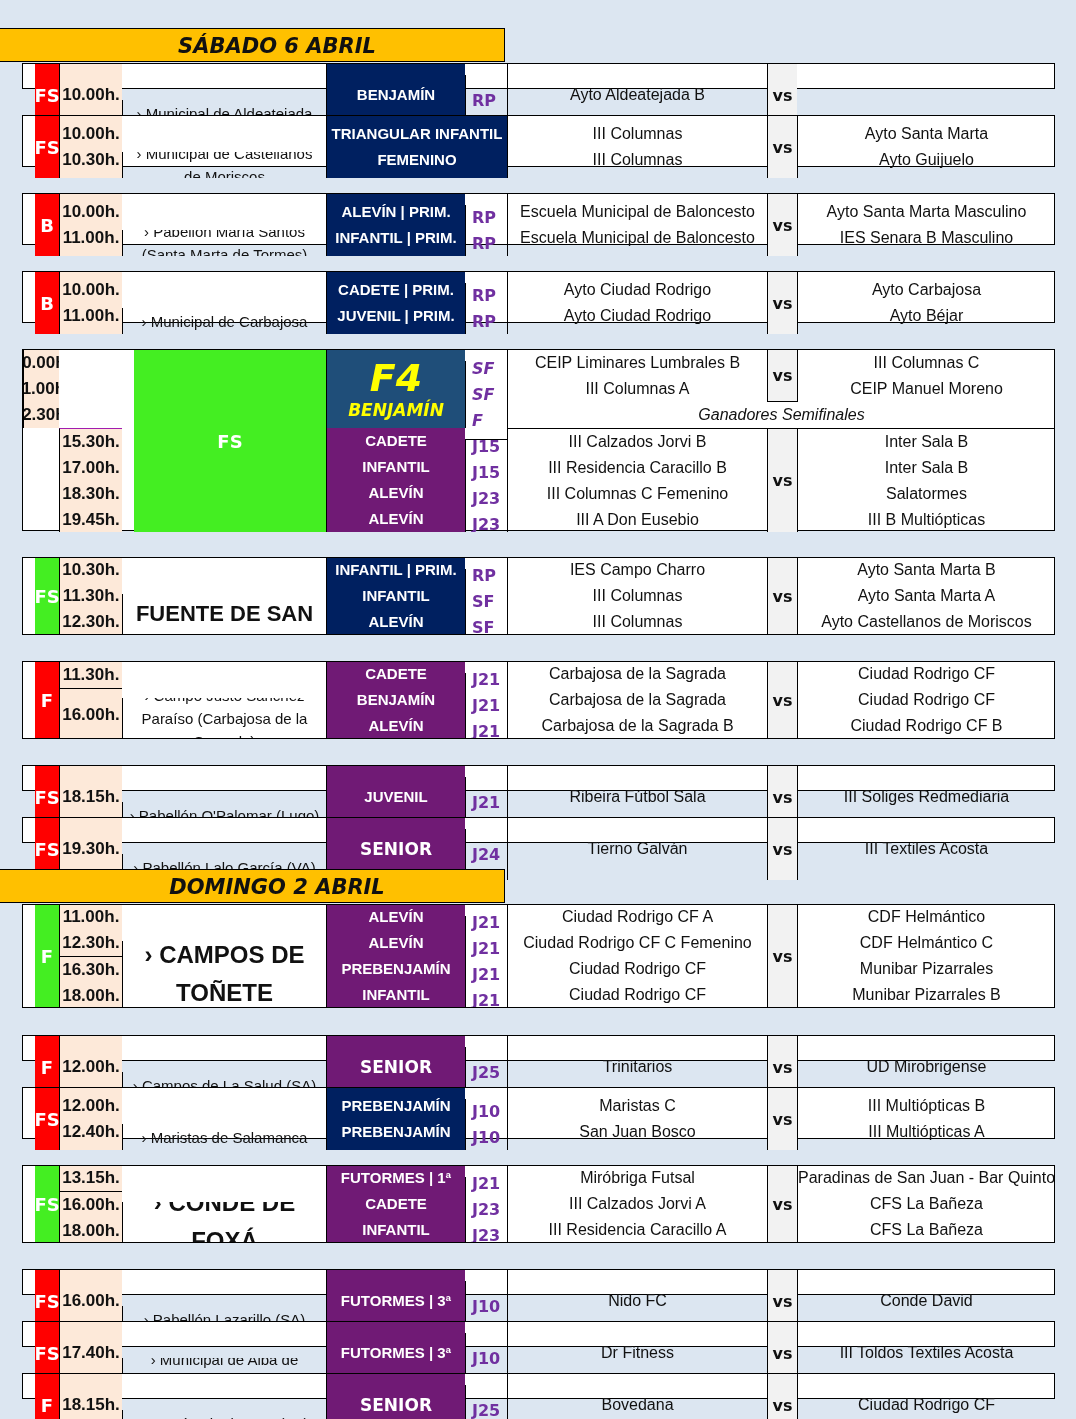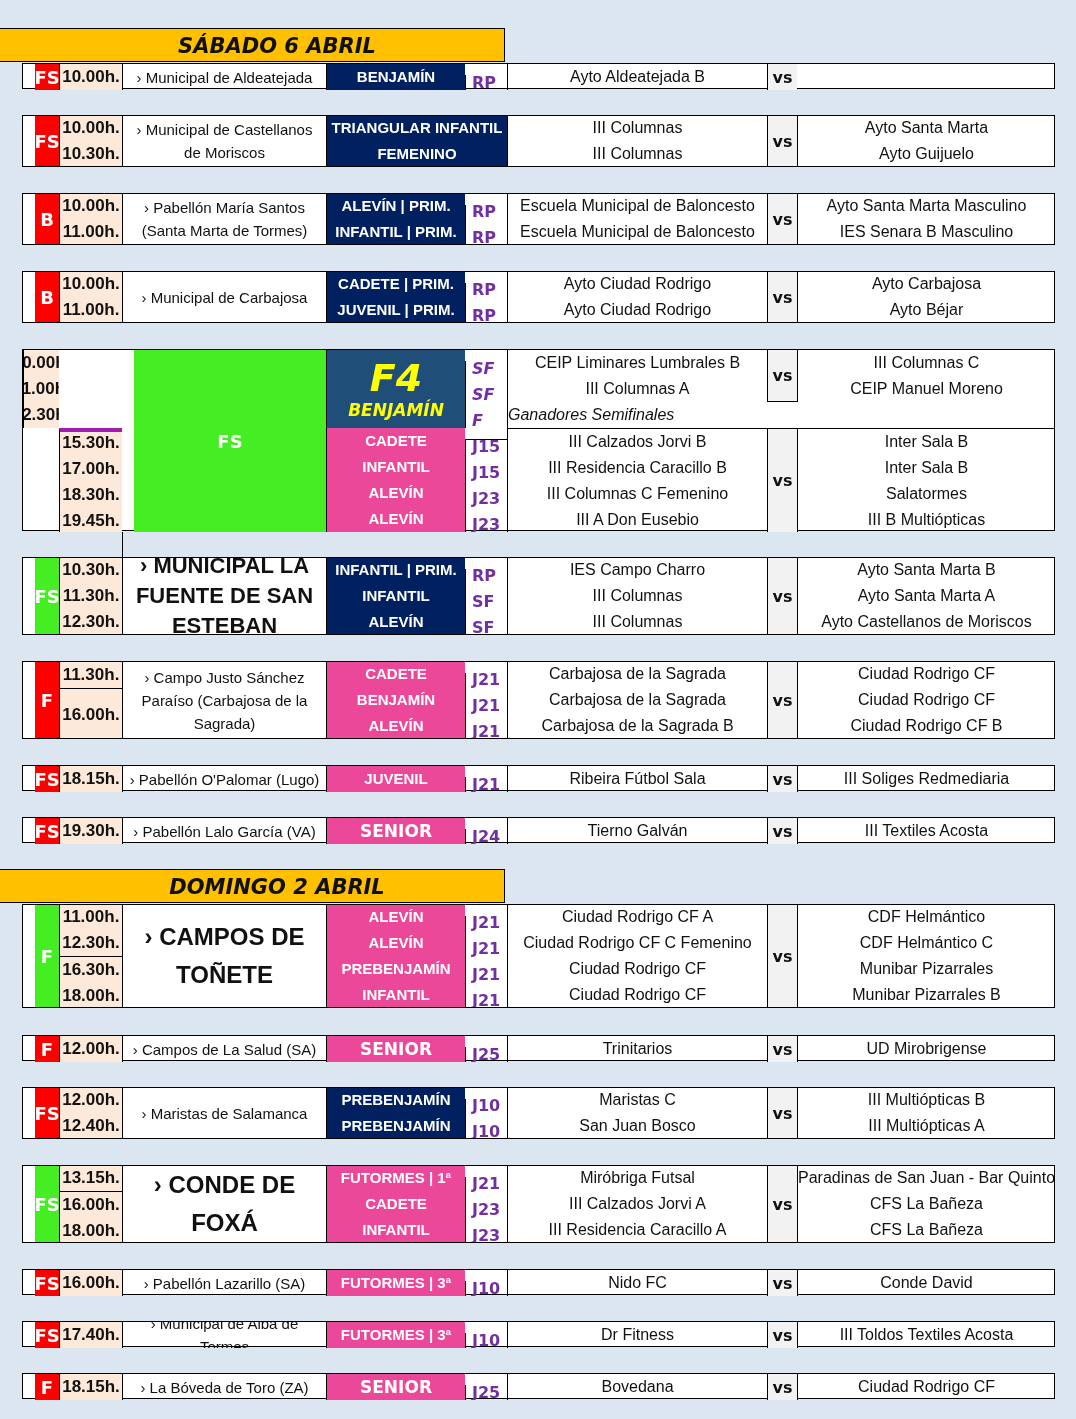--- a/index.html
+++ b/index.html
@@ -6,36 +6,36 @@
   .dayhdr { position:absolute; left:0; width:505px; height:34px; background:#ffc000; border:1px solid #000; border-left:none; box-sizing:border-box; text-align:center; font-family:"DejaVu Sans", sans-serif; font-weight:bold; font-style:italic; font-size:21px; line-height:34px; color:#111; padding-left:50px; }
   .blk { position:absolute; left:22px; width:1033px; border:1px solid #000; box-sizing:border-box; background:#fff; display:grid;
          grid-template-columns:36px 63px 204px 139px 42px 260px 30px 258px; }
   .cell { border-left:1px solid #000; box-sizing:border-box; display:flex; flex-direction:column; justify-content:center; align-items:center; overflow:hidden; }
   .cell:first-child { border-left:none; }
   .sport { color:#fff; font-family:"DejaVu Sans", sans-serif; font-weight:bold; font-size:18px;margin-left:12px; }
   .red { background:#ff0000; } .green { background:#44ee22; }
   .time { background:#fde9d9; font-family:"Liberation Sans", sans-serif; font-weight:bold; font-size:17px; color:#111; }
   .time span { height:26px; line-height:26px; }
   .time .sep { border-top:1px solid #000; width:100%; text-align:center; }
-  .venue { font-size:15px; color:#111; text-align:center; line-height:23px; padding:13px 6px; }
+  .venue { font-size:15px; color:#111; text-align:center; line-height:23px; padding:13px 6px;margin-top:36px; }
   .venue.big { font-weight:bold; font-size:22px; line-height:30px; font-family:"Liberation Sans", sans-serif; }
   .venue.huge { font-weight:bold; font-size:46px; line-height:58px; }
   .venue.large { font-weight:bold; font-size:24px; line-height:38px; }
   .cat { color:#fff; font-weight:bold; font-size:15px; }
   .cat span { height:26px; line-height:26px; }
-  .navy { background:#002060; } .orange { background:#ec4899; }
+  .navy { background:#002060; } .orange { background:#701a75; }
   .round { color:#7030a0; font-family:"DejaVu Sans", sans-serif; font-weight:bold; font-size:16px; align-items:flex-start; padding-left:6px;margin-top:11px; }
   .round span { height:26px; line-height:26px; }
   .round.it span { font-style:italic; }
   .team { font-size:16px; color:#111; }
   .team span { height:26px; line-height:26px; white-space:nowrap; }
   .vs { background:#f2f2f2; font-family:"DejaVu Sans", sans-serif; font-weight:bold; font-size:16px; color:#111; }
   .f4 { background:#1f4e79; color:#ffff00; font-family:"DejaVu Sans", sans-serif; font-weight:bold; font-style:italic; }
   .f4 .a { font-size:38px; line-height:42px; } .f4 .b { font-size:17px; line-height:22px; }
-  .final { grid-column: 6 / span 3; font-style:italic; font-size:16px; color:#111; text-align:left; line-height:26px; border-left:1px solid #000; }
+  .final { grid-column: 6 / span 3; font-style:italic; font-size:16px; color:#111; text-align:center; line-height:26px; border-left:1px solid #000; }
 </style>
 </head>
 <body>
 
 <div class="dayhdr" style="top:28px">SÁBADO 6 ABRIL</div>
 
 <div class="blk" style="top:63px;height:26px">
   <div class="cell sport red">FS</div>
   <div class="cell time">
       <span>10.00h.</span>
@@ -149,21 +149,21 @@
         <span>CEIP Liminares Lumbrales B</span>
         <span>III Columnas A</span>
       </div>
     <div class="cell vs" style="border-bottom:1px solid #000">vs</div>
     <div class="cell team">
         <span>III Columnas C</span>
         <span>CEIP Manuel Moreno</span>
       </div>
     <div class="final" style="grid-column:1 / span 3">Ganadores Semifinales</div>
   </div>
-  <div class="cell time" style="grid-row:2;grid-column:2;border-top:4px solid #a21caf">
+  <div class="cell time" style="grid-row:2;grid-column:2;border-top:1px solid #a21caf">
       <span>15.30h.</span>
       <span>17.00h.</span>
       <span>18.30h.</span>
       <span>19.45h.</span>
     </div>
   <div class="cell cat orange" style="grid-row:2;grid-column:4">
       <span>CADETE</span>
       <span>INFANTIL</span>
       <span>ALEVÍN</span>
       <span>ALEVÍN</span>

